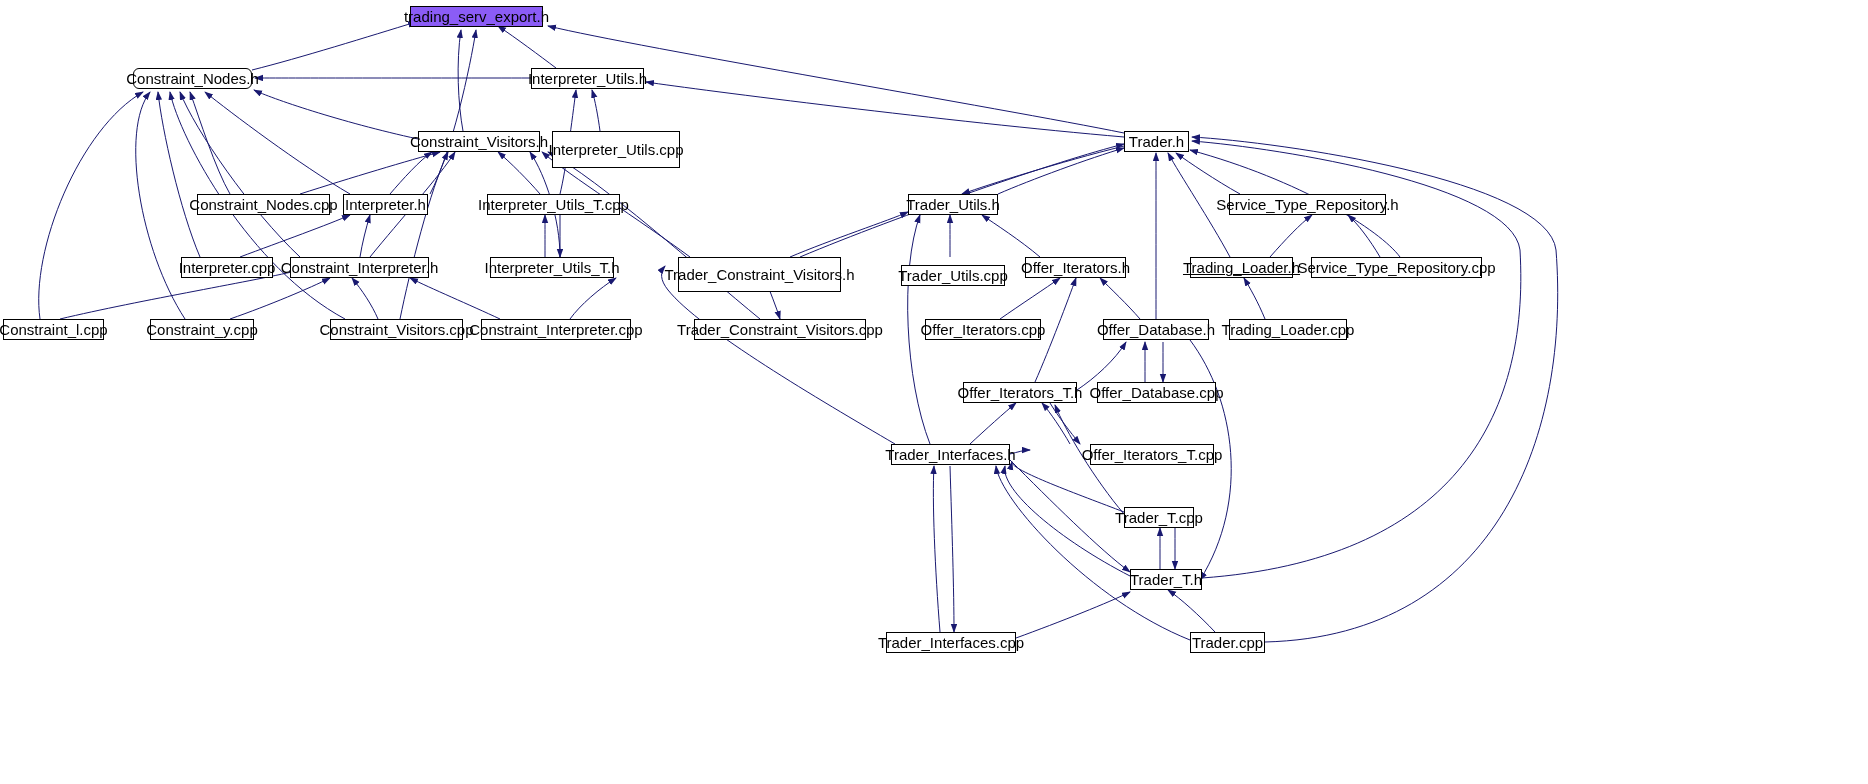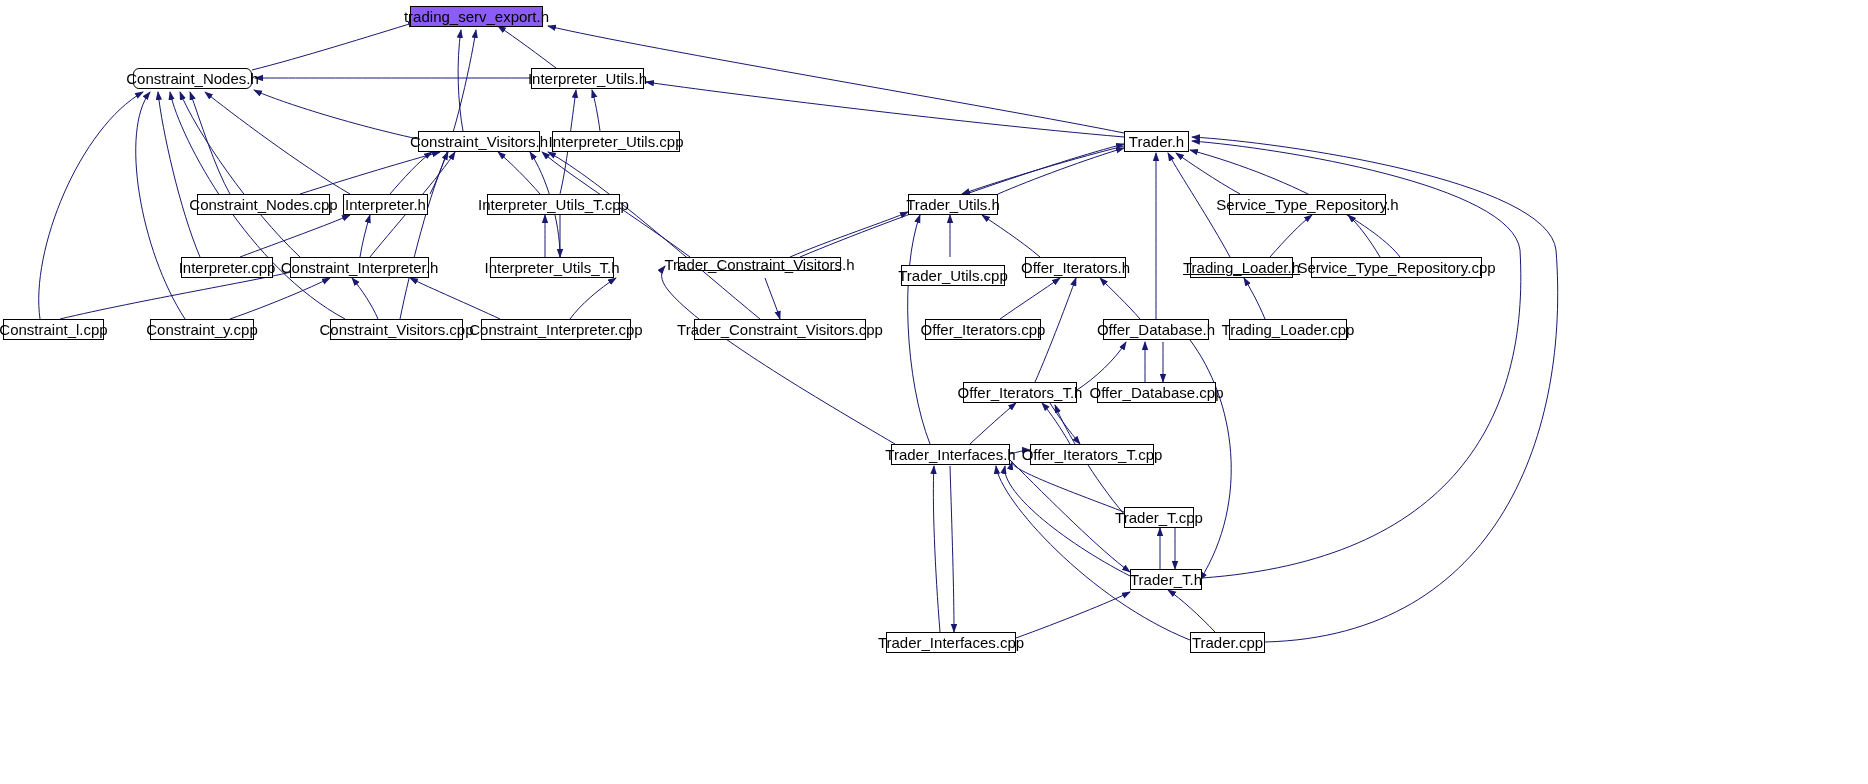--- a/index.html
+++ b/index.html
@@ -147,21 +147,21 @@
       </div>
       <div class="gnode" style="left: 531px; top: 68px; width: 113px; height: 21px;">
         <span class="gnode-label">Interpreter_Utils.h</span>
       </div>
       <div class="gnode" style="left: 1124px; top: 131px; width: 65px; height: 21px;">
         <span class="gnode-label">Trader.h</span>
       </div>
       <div class="gnode" style="left: 418px; top: 131px; width: 122px; height: 21px;">
         <span class="gnode-label">Constraint_Visitors.h</span>
       </div>
-      <div class="gnode" style="left: 552px; top: 131px; width: 128px; height: 21px;">
+      <div class="gnode" style="left: 552px; top: 131px; width: 128px; height: 37px;">
         <span class="gnode-label">Interpreter_Utils.cpp</span>
       </div>
       <div class="gnode" style="left: 197px; top: 194px; width: 133px; height: 21px;">
         <span class="gnode-label">Constraint_Nodes.cpp</span>
       </div>
       <div class="gnode" style="left: 343px; top: 194px; width: 85px; height: 21px;">
         <span class="gnode-label">Interpreter.h</span>
       </div>
       <div class="gnode" style="left: 487px; top: 194px; width: 133px; height: 21px;">
         <span class="gnode-label">Interpreter_Utils_T.cpp</span>
@@ -174,21 +174,21 @@
       </div>
       <div class="gnode" style="left: 181px; top: 257px; width: 92px; height: 21px;">
         <span class="gnode-label">Interpreter.cpp</span>
       </div>
       <div class="gnode" style="left: 290px; top: 257px; width: 139px; height: 21px;">
         <span class="gnode-label">Constraint_Interpreter.h</span>
       </div>
       <div class="gnode" style="left: 490px; top: 257px; width: 124px; height: 21px;">
         <span class="gnode-label">Interpreter_Utils_T.h</span>
       </div>
-      <div class="gnode" style="left: 678px; top: 257px; width: 163px; height: 14px;">
+      <div class="gnode" style="left: 678px; top: 257px; width: 163px; height: 35px;">
         <span class="gnode-label">Trader_Constraint_Visitors.h</span>
       </div>
       <div class="gnode" style="left: 901px; top: 257px; width: 104px; height: 21px; margin-top: 8px;">
         <span class="gnode-label">Trader_Utils.cpp</span>
       </div>
       <div class="gnode" style="left: 1025px; top: 257px; width: 101px; height: 21px;">
         <span class="gnode-label">Offer_Iterators.h</span>
       </div>
       <div class="gnode" style="left: 1190px; top: 257px; width: 103px; height: 21px; text-decoration: underline;">
         <span class="gnode-label">Trading_Loader.h</span>
@@ -222,21 +222,21 @@
       </div>
       <div class="gnode" style="left: 963px; top: 382px; width: 114px; height: 21px;">
         <span class="gnode-label">Offer_Iterators_T.h</span>
       </div>
       <div class="gnode" style="left: 1097px; top: 382px; width: 119px; height: 21px;">
         <span class="gnode-label">Offer_Database.cpp</span>
       </div>
       <div class="gnode" style="left: 891px; top: 444px; width: 119px; height: 21px;">
         <span class="gnode-label">Trader_Interfaces.h</span>
       </div>
-      <div class="gnode" style="left: 1030px; top: 444px; width: 124px; height: 21px;">
+      <div class="gnode" style="left: 1090px; top: 444px; width: 124px; height: 21px;">
         <span class="gnode-label">Offer_Iterators_T.cpp</span>
       </div>
       <div class="gnode" style="left: 1124px; top: 507px; width: 70px; height: 21px;">
         <span class="gnode-label">Trader_T.cpp</span>
       </div>
       <div class="gnode" style="left: 1130px; top: 569px; width: 72px; height: 21px;">
         <span class="gnode-label">Trader_T.h</span>
       </div>
       <div class="gnode" style="left: 886px; top: 632px; width: 130px; height: 21px;">
         <span class="gnode-label">Trader_Interfaces.cpp</span>

